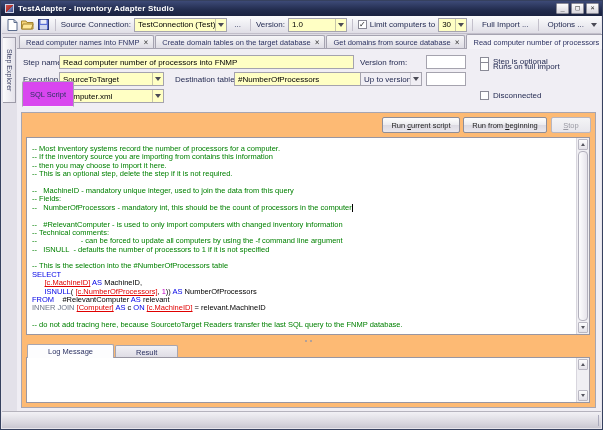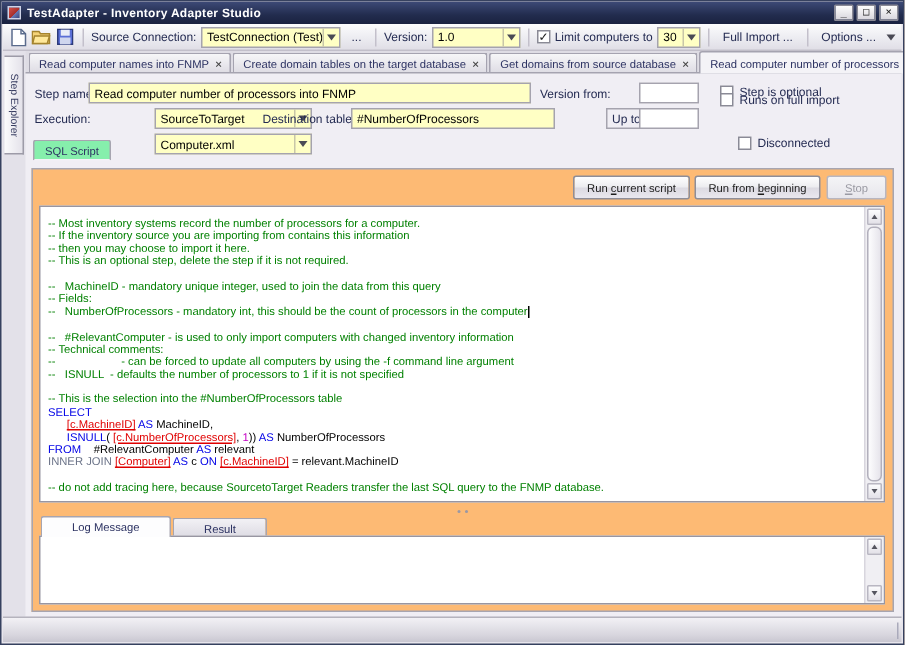--- a/index.html
+++ b/index.html
@@ -58,26 +58,26 @@
     white-space:nowrap; }
   .doc-tab.active{ background:#f4f3f7; height:15px; position:relative; z-index:2; }
   .tab-close{ font-size:8px; line-height:7px; color:#444; font-family:"DejaVu Sans Mono",monospace; }
   
   .page{ position:absolute; left:16px; right:1px; top:47px; bottom:18px;
     background:#f0eef4; border-top:1px solid #a5a3b0; }
   .frm-label{ position:absolute; font-size:8px; color:#242b52; white-space:nowrap; }
   .field{ position:absolute; height:14px; border:1px solid #a5a3ae; background:#fff;
     font-size:8px; color:#000; padding:0 3px; font-family:"Liberation Sans",sans-serif; }
   .field.yellow{ background:var(--yellow); }
-  .fcombo{ position:absolute; height:14px;margin-left:44px; }
+  .fcombo{ position:absolute; height:14px; }
   .cb-row{ position:absolute; display:flex; align-items:center; gap:4px;
     font-size:8px; color:#242b52; white-space:nowrap; }
   
-  .sql-tab{ position:absolute; left:5px; top:44px; height:14px; padding:0 7px;
-    background:#86efac; border:1px solid #a7a5b0; border-bottom:1px solid #f4f3f7;
+  .sql-tab{ position:absolute; left:5px; top:32px; height:14px; padding:12px 7px;
+    background:#d946ef; border:1px solid #a7a5b0; border-bottom:1px solid #f4f3f7;
     border-radius:2px 2px 0 0; font-size:7.5px; color:#2c3262;
     display:flex; align-items:center; z-index:2; }
   .sql-page{ position:absolute; left:4px; right:5px; top:63px; bottom:3px;
     border:1px solid #a7a5b0; background:#fdba74; }
   .btn{ position:absolute; top:4px; height:16px; border:1px solid #8e8e99; border-radius:2px;
     background:linear-gradient(#fefefe,#ececf0 48%,#dcdae2 52%,#e9e7ee);
     font-size:7.5px; color:#1d1d1d; display:flex; align-items:center; justify-content:center;
     white-space:pre; }
   .btn .mn{ text-decoration:underline; }
   .btn.disabled{ color:#9a9aa3; border-color:#b8b6c0;
@@ -247,21 +247,21 @@
       <span>Runs on full import</span>
     </div>
 
     <span class="frm-label" style="left:6px; top:43px">File:</span>
     <div class="combo fcombo" style="left:42px; top:40px; width:105px">
       <span class="cval">Computer.xml</span>
       <span class="arrow-box">
           <span class="tri"></span>
         </span>
     </div>
-    <div class="cb-row" style="left:475px; top:42px">
+    <div class="cb-row" style="left:463px; top:42px">
       <span class="checkbox"></span>
       <span>Disconnected</span>
     </div>
 
     <div class="sql-tab">SQL Script</div>
     <div class="sql-page">
 
       <div class="btn" style="right:135px; width:78px"><span>Run </span><span class="mn">c</span><span>urrent script</span></div>
       <div class="btn" style="right:48px; width:84px"><span>Run from </span><span class="mn">b</span><span>eginning</span></div>
       <div class="btn disabled" style="right:4px; width:40px"><span></span><span class="mn">S</span><span>top</span></div>

